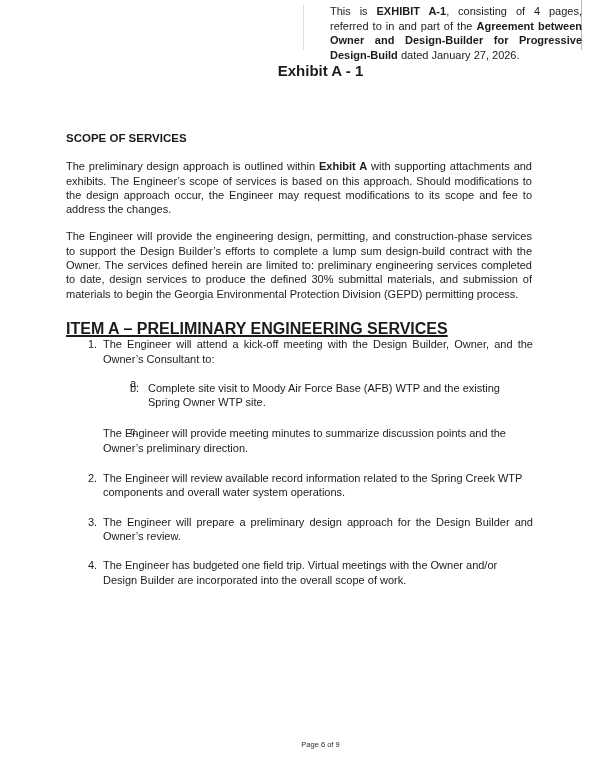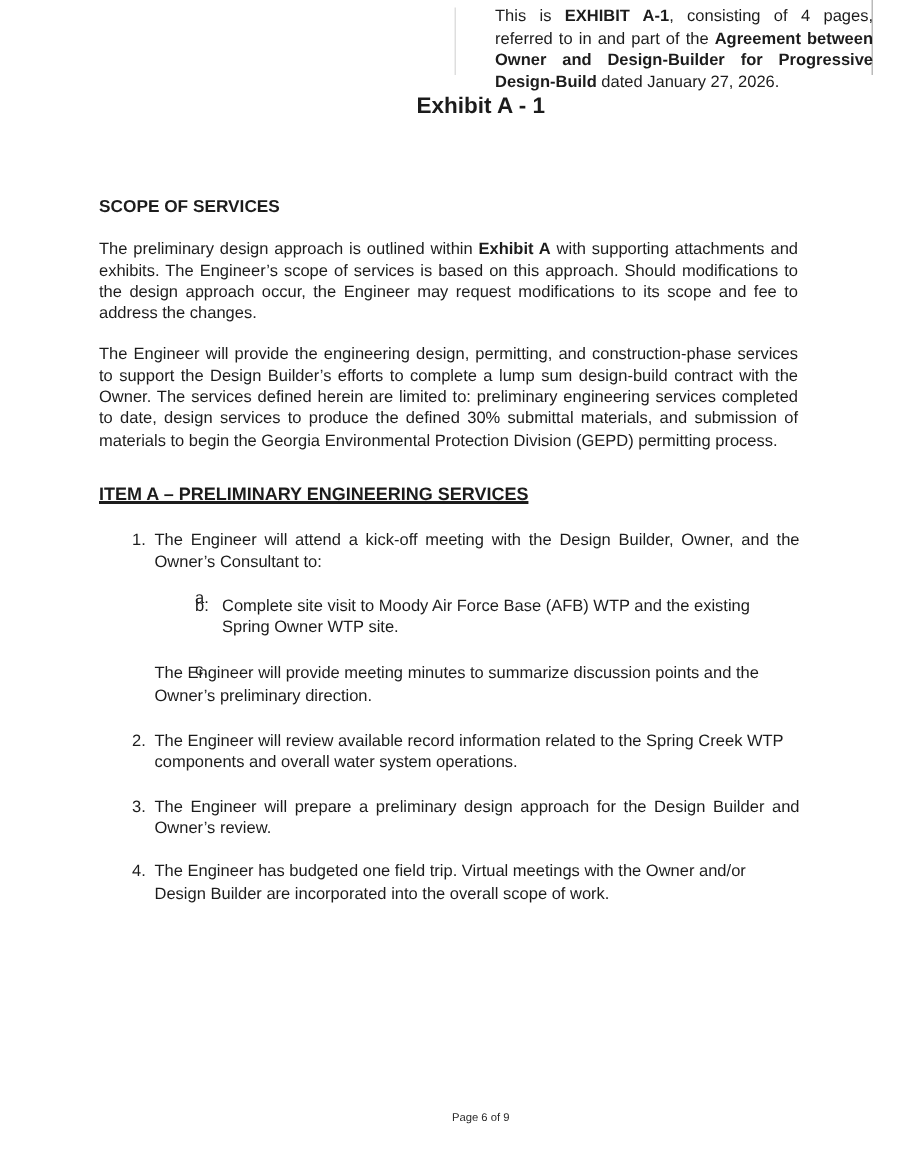--- a/index.html
+++ b/index.html
@@ -49,22 +49,22 @@
   }
   .section-heading {
     margin: 0 0 14px 0;
     font-size: 11.5px;
     font-weight: bold;
   }
   .para { margin: 0 1px 13px 0; }
   .justify { text-align: justify; }
   .para.second { margin-bottom: 21px; }
   .item-heading {
-    margin: 0 0 17px 0;
-    font-size: 12px;
+    margin: 0 0 1px 0;
+    font-size: 16px;
     font-weight: bold;
   }
   .item-heading .underlined {
     text-decoration: underline;
     text-decoration-thickness: 2px;
   }
   .num-item {
     position: relative;
     padding-left: 37px;
     margin-bottom: 15px;

